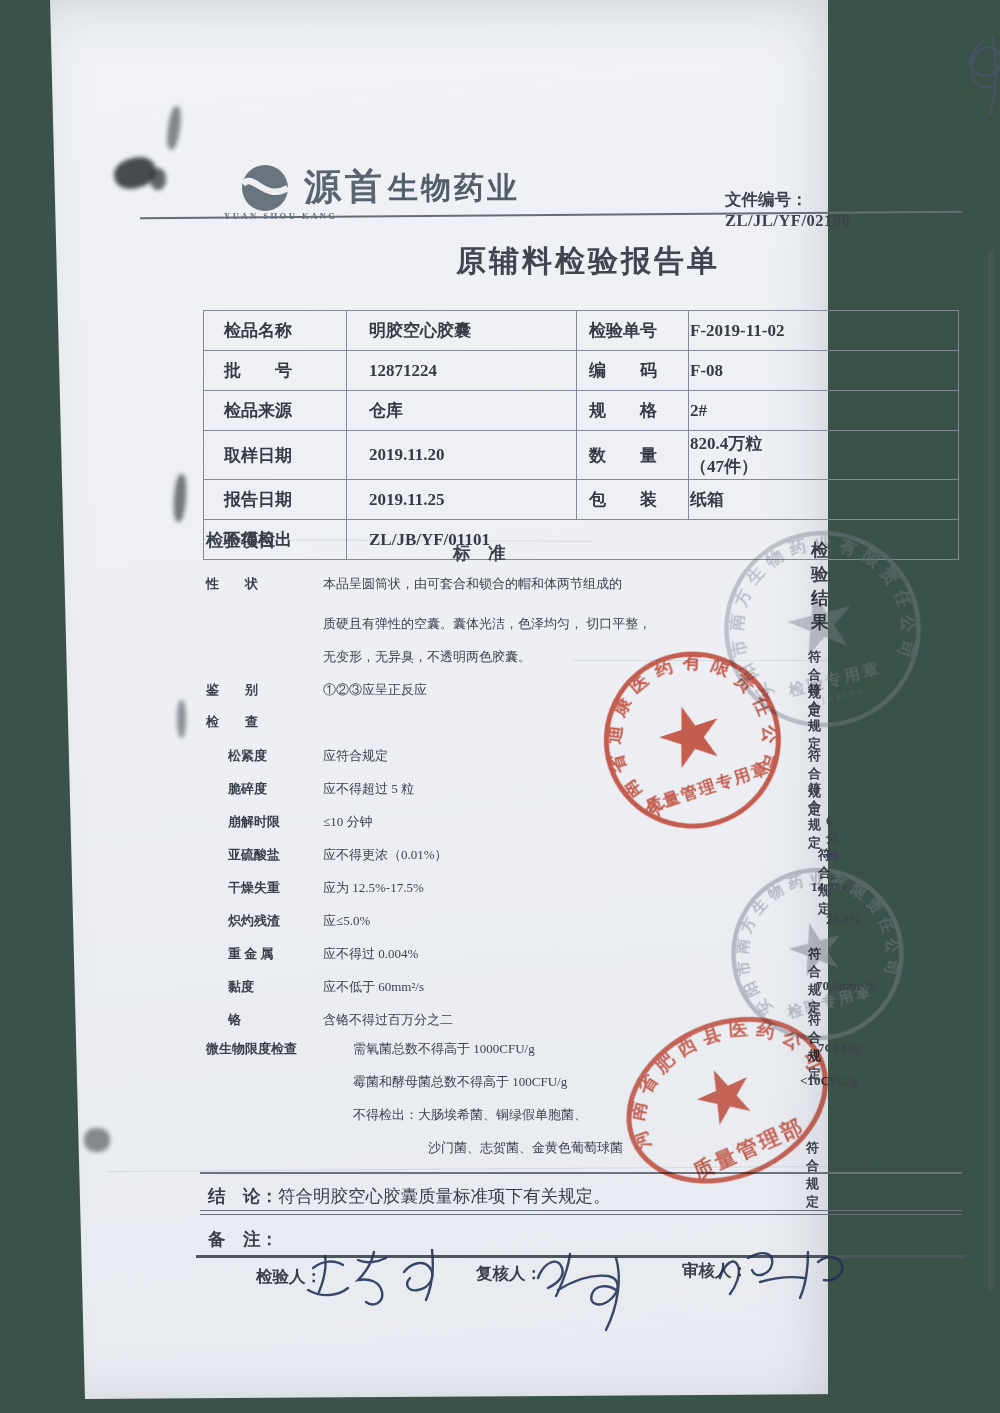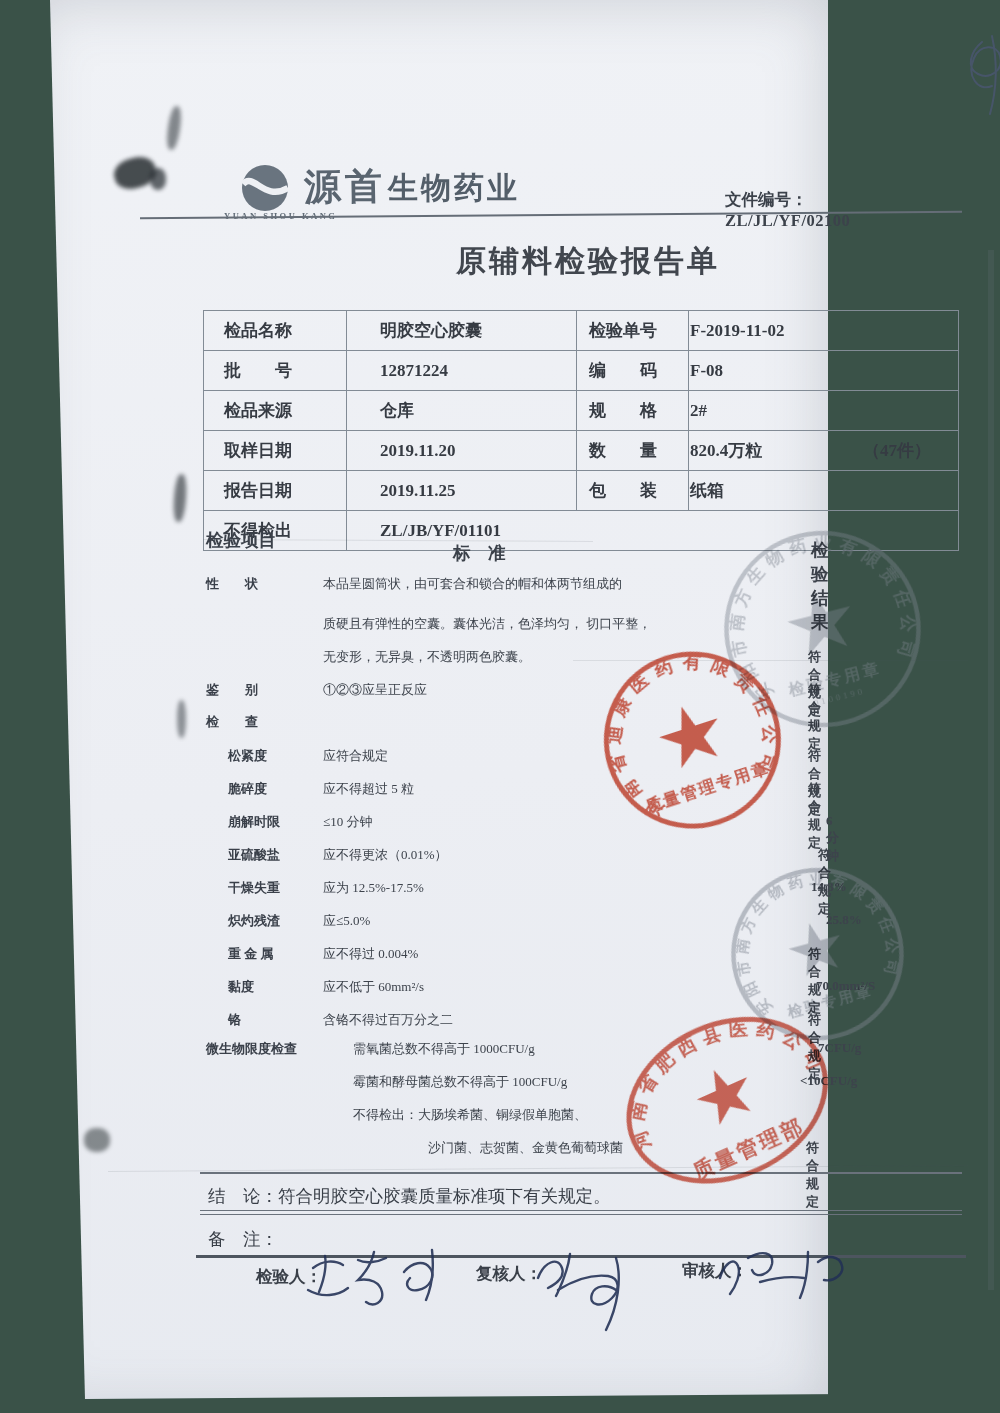--- a/index.html
+++ b/index.html
@@ -16,38 +16,38 @@
   .logo-co{left:360px;top:168px;font-size:30px;font-weight:700;color:#535e69;letter-spacing:3px;}
   .logo-latin{left:196px;top:211px;font-size:8.5px;font-weight:700;color:#616c77;letter-spacing:2.5px;}
   .hdr-rule{left:112px;top:214px;width:822px;height:2px;background:#656d77;transform:rotate(-0.45deg);}
   .fileno{left:697px;top:189px;font-size:16.5px;font-weight:700;color:#3c424b;}
   .fileno .v{font-weight:600;letter-spacing:.5px;}
   .title{left:120px;top:241px;width:880px;text-align:center;font-size:30px;font-weight:700;letter-spacing:3px;color:#41464e;}
   
   table.info{position:absolute;left:175px;top:310px;width:755px;border-collapse:collapse;table-layout:fixed;}
   table.info td{border:1px solid #828b95;height:37px;font-size:17px;color:#363b43;vertical-align:middle;}
   td.lbl{font-weight:700;padding-left:20px;color:#3a3f48;}
-  td.val{font-weight:600;padding-left:33px;}
+  td.val{font-weight:600;padding-left:22px;}
   td.lbl2{font-weight:700;padding-left:12px;color:#3a3f48;}
   td.val2{font-weight:600;}
-  .qty{display:flex;justify-content:space-between;padding-right:26px;}
+  .qty{display:flex;justify-content:space-between;padding-right:26px;flex-direction:column;}
   
   .rhead{font-size:17.5px;font-weight:700;color:#3b414a;}
   .rline{position:absolute;left:0;width:100%;height:26px;font-size:13px;color:#3d434c;}
   .rline .item{position:absolute;left:178px;font-weight:700;color:#3a404a;}
   .rline .std{position:absolute;left:295px;font-weight:500;}
   .rline .res{position:absolute;left:780px;font-weight:600;}
   .rline.ind .item{left:200px;text-align:right;}
   .rline.m1 .std{left:325px;}
   .rline.m2 .std{left:400px;}
   
   .rule{position:absolute;background:#6a727c;height:1px;}
   .rule.heavy{height:2.5px;background:#4d555f;}
   .cline{font-size:17.5px;color:#383e47;}
-  .cline .lab{font-weight:400;}
+  .cline .lab{font-weight:700;}
   .signlab{font-size:16.5px;font-weight:700;color:#3a4049;}
   
   .stamp{position:absolute;mix-blend-mode:multiply;}
   svg text{font-family:"Liberation Serif","DejaVu Serif",serif;}
   .smudge{position:absolute;border-radius:45%;filter:blur(2px);}
   .crease{position:absolute;background:rgba(70,80,92,.12);height:1px;}
 </style>
 </head>
 <body>
 

